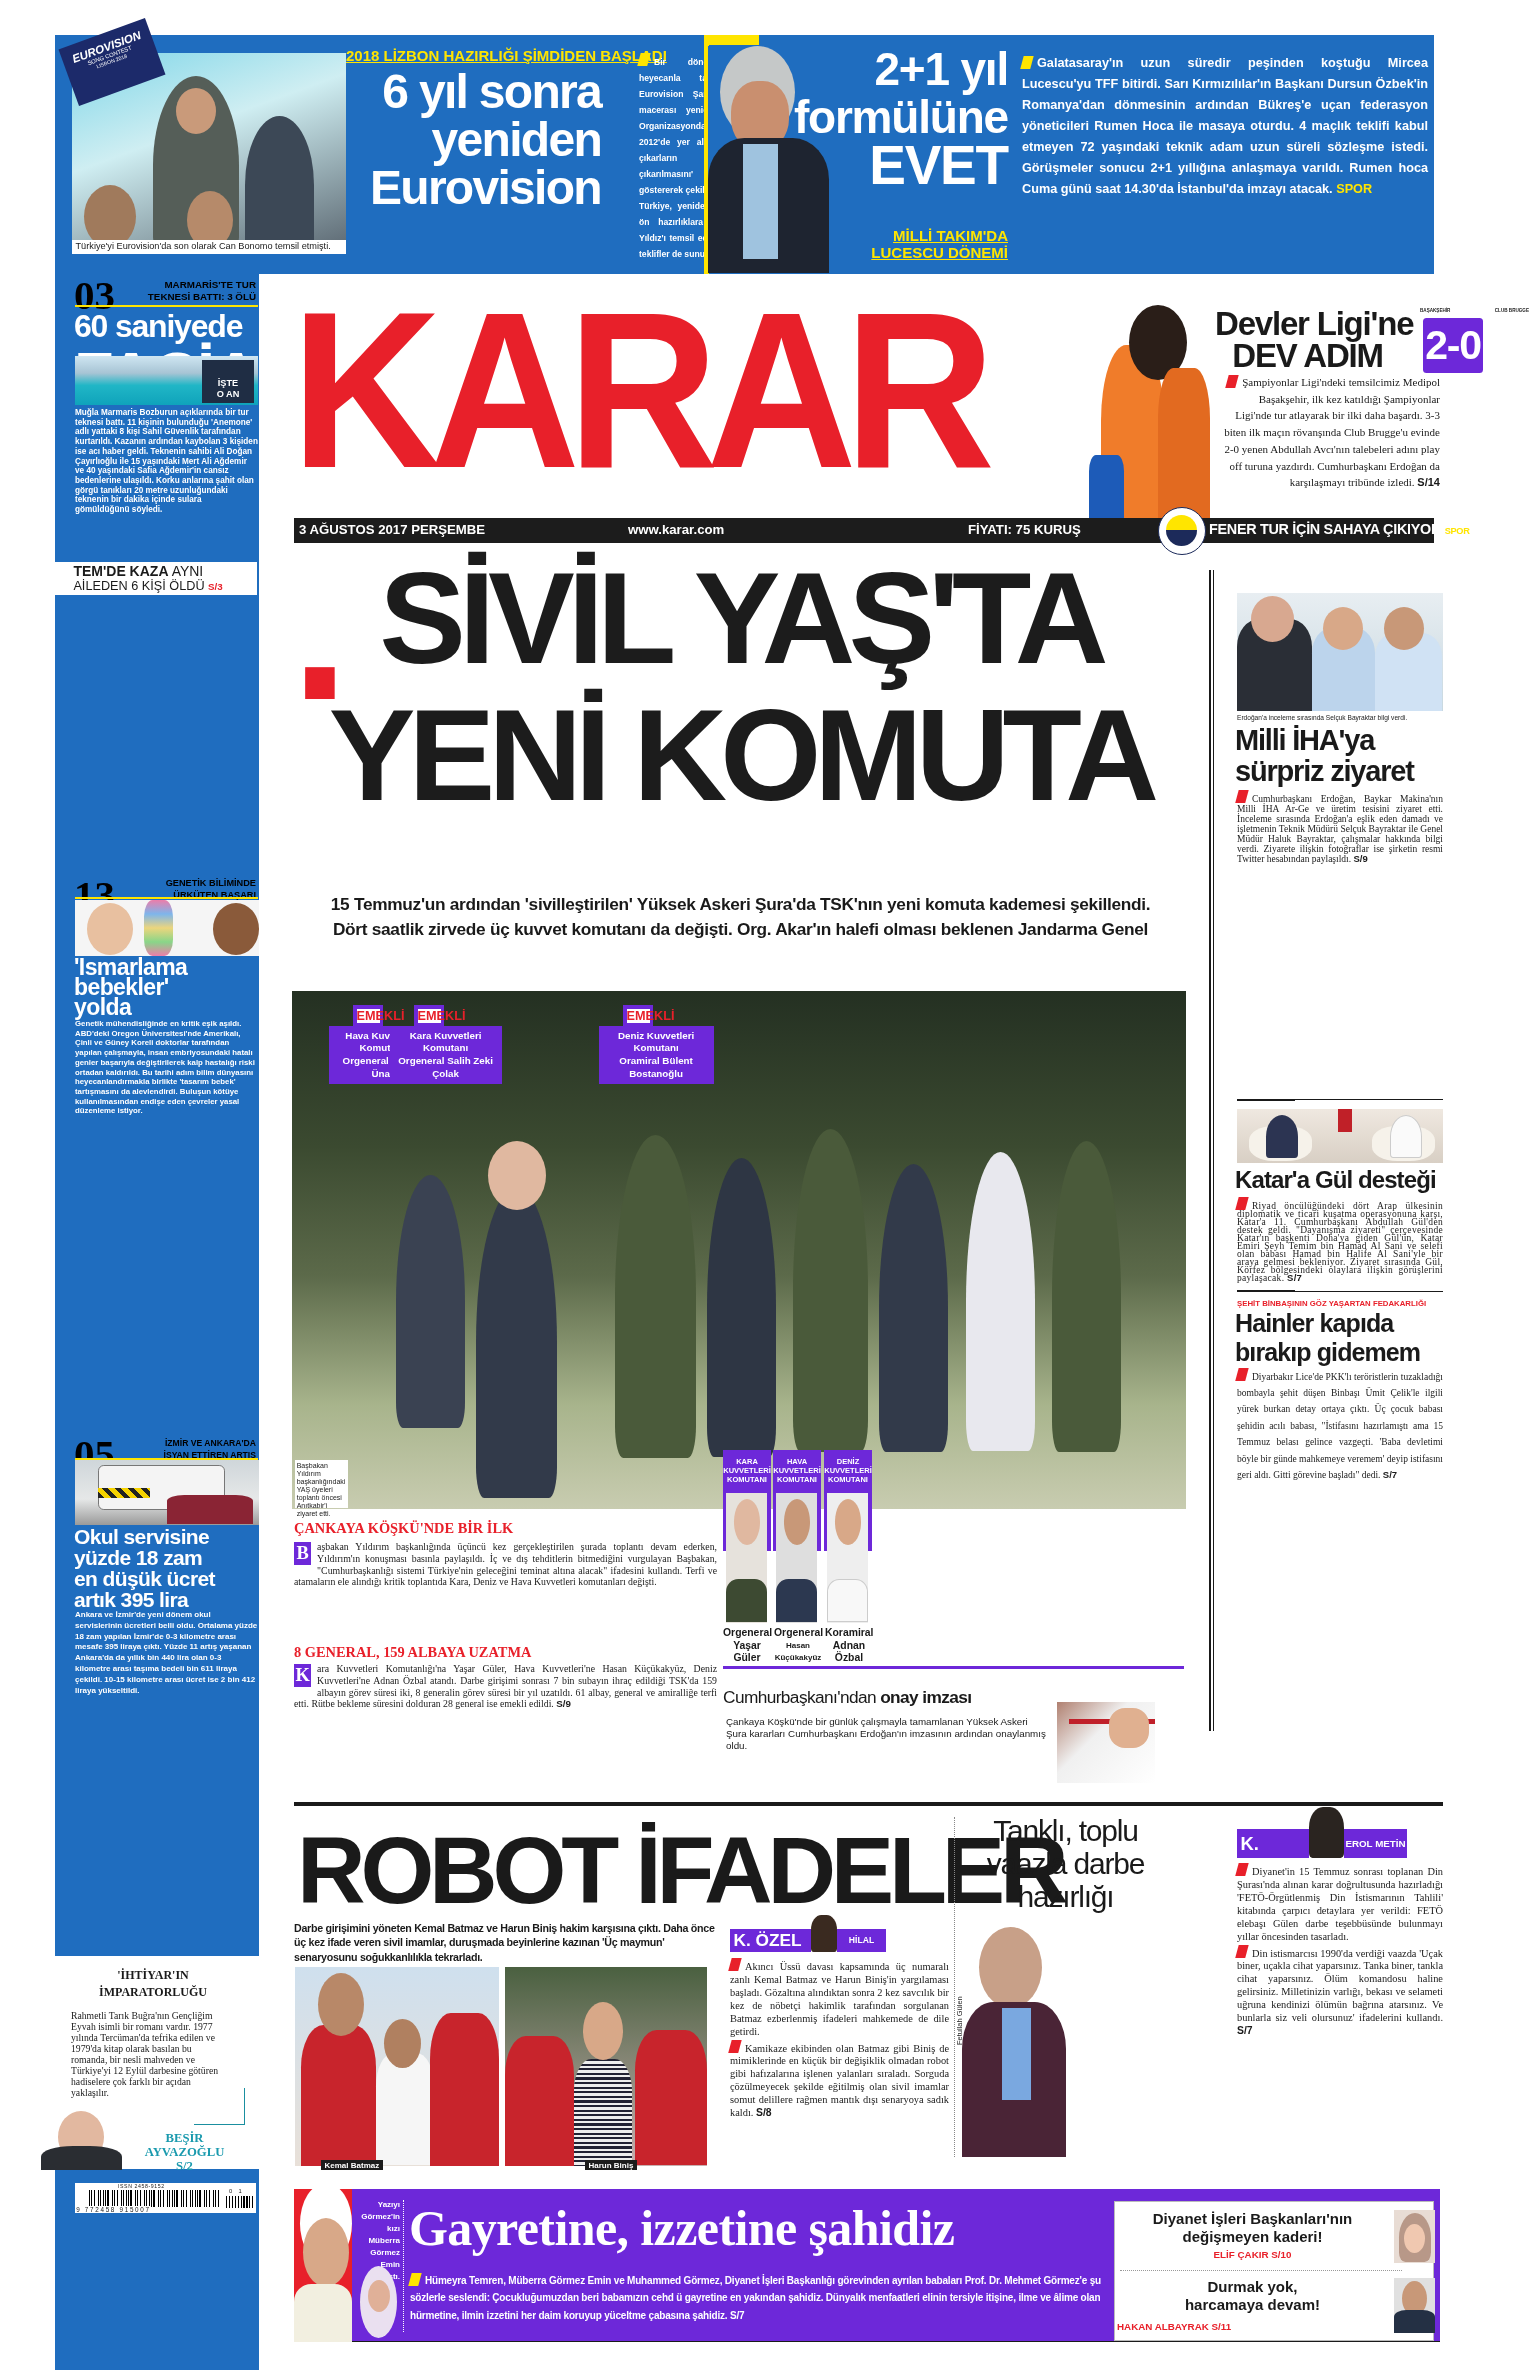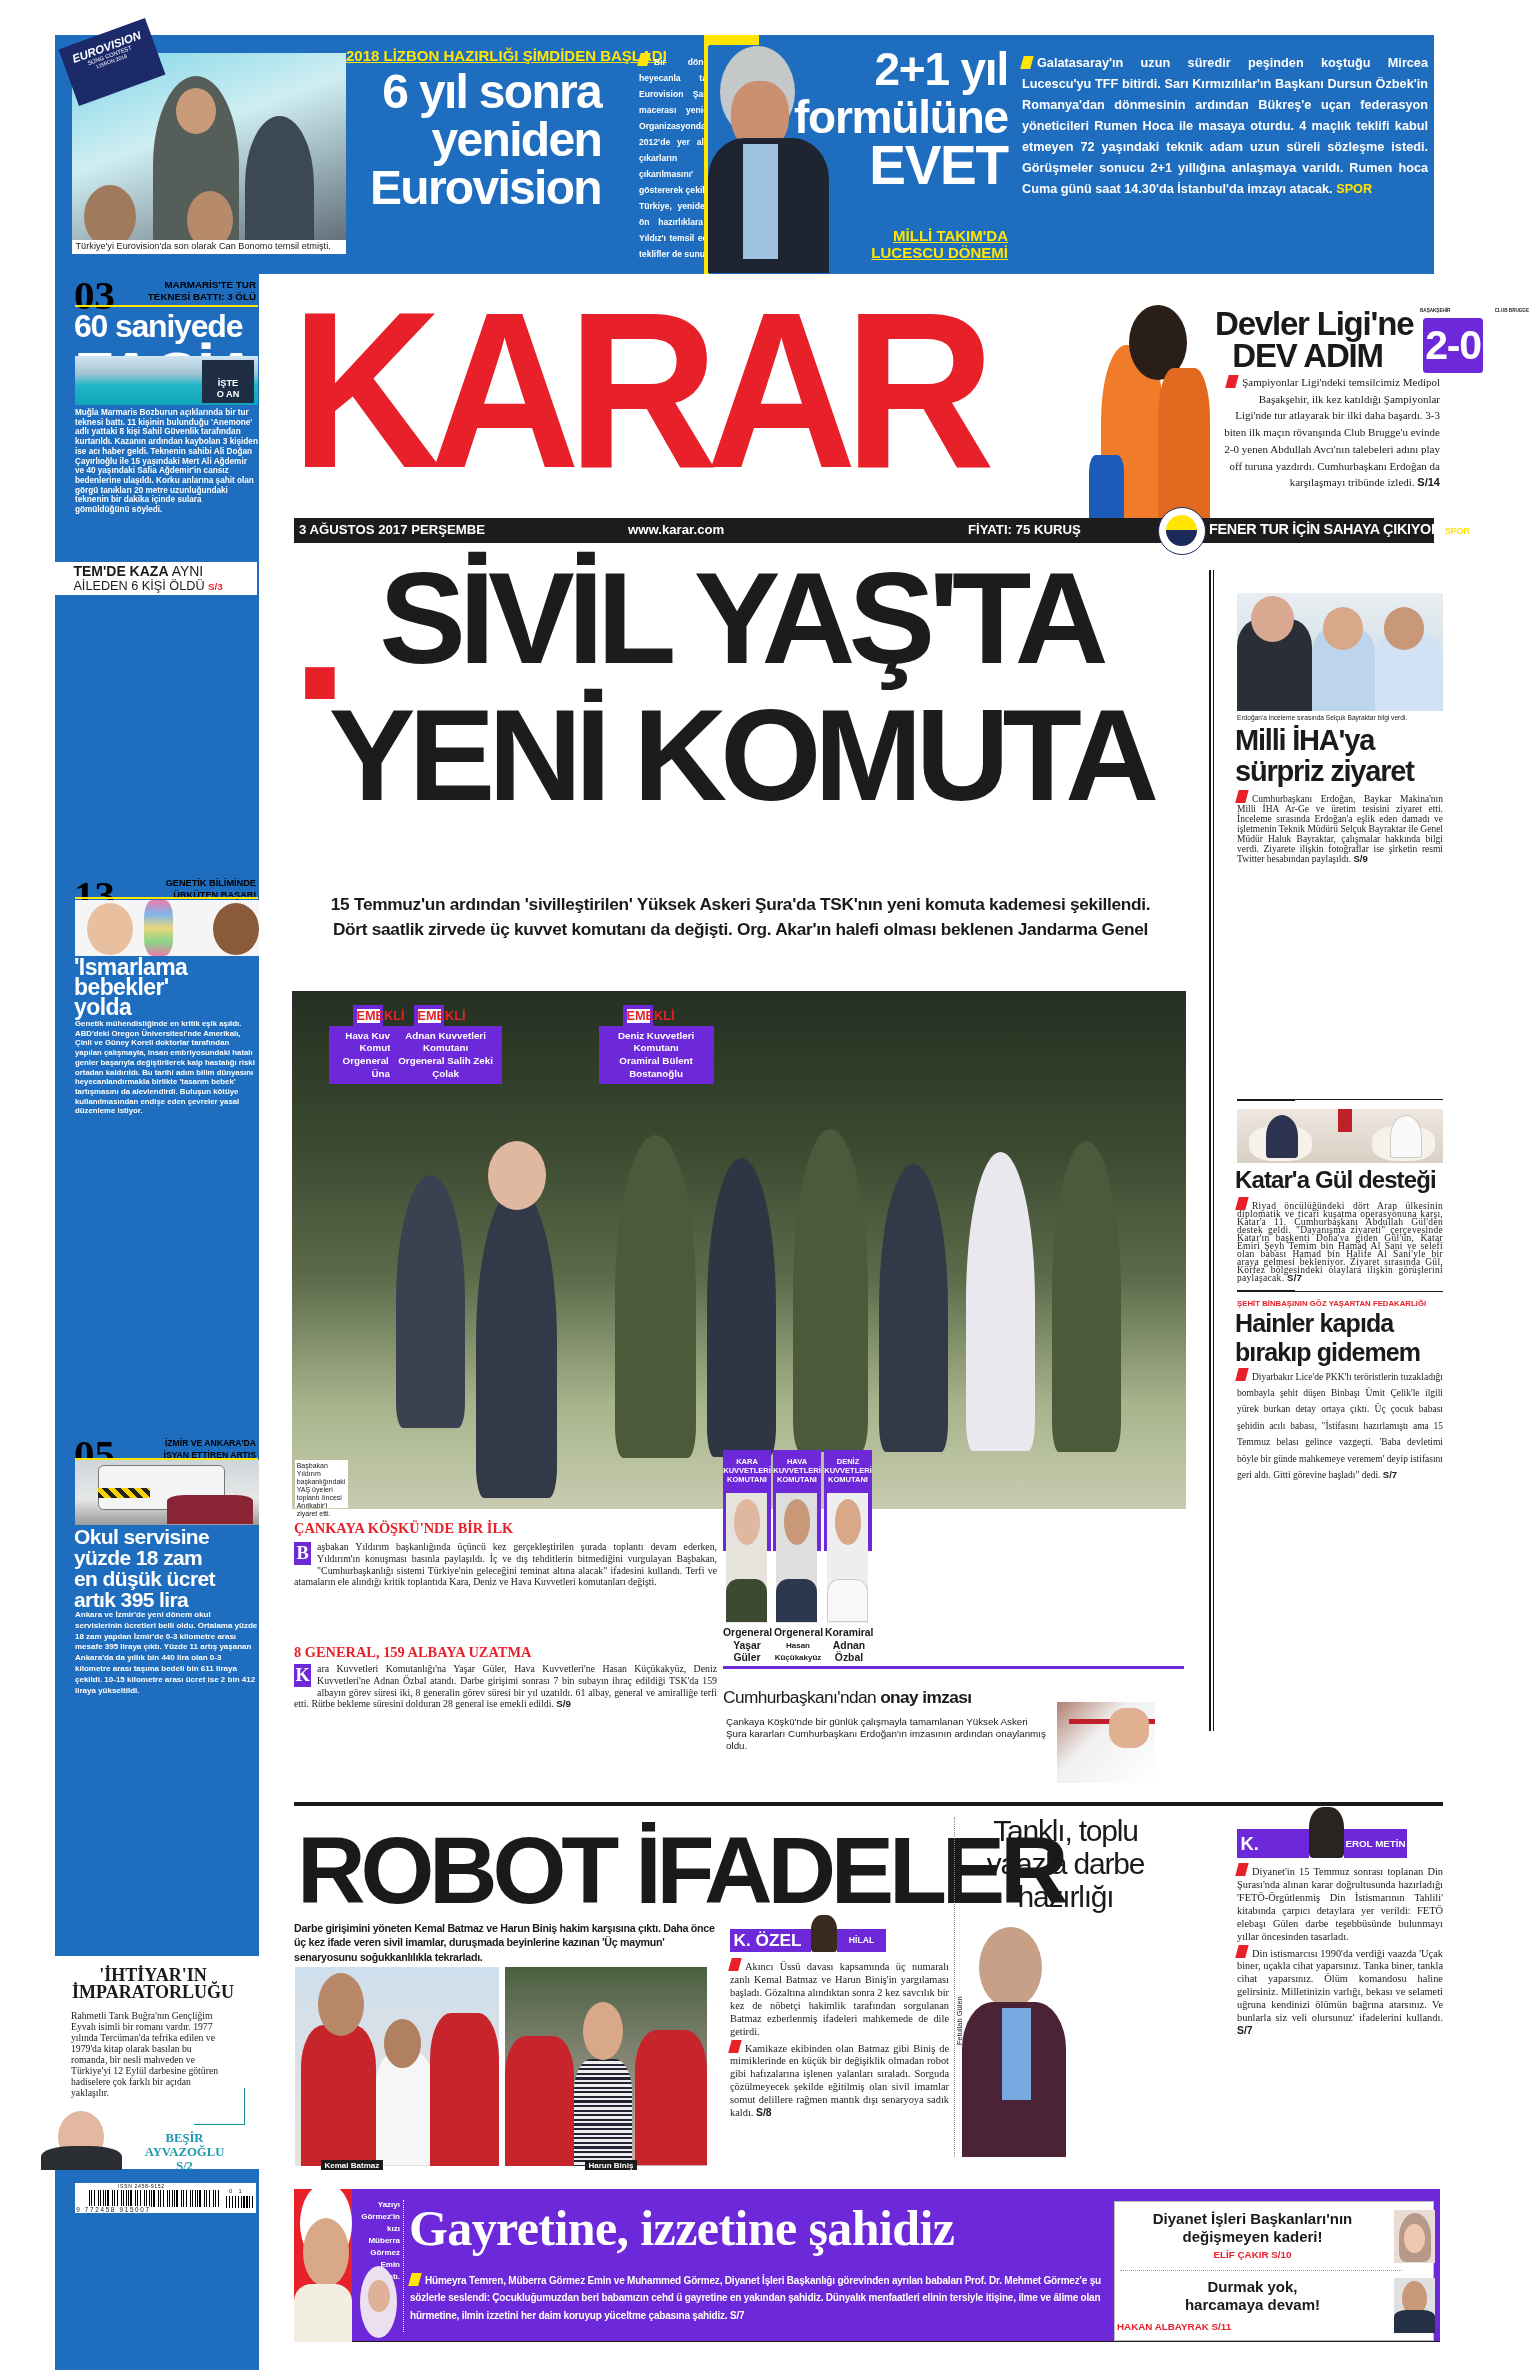--- a/index.html
+++ b/index.html
@@ -133,21 +133,21 @@
 </div>
 <div class="abs bold white-txt" style="left:74px;top:1526px;width:184px;font-size:21px;line-height:21px;letter-spacing:-0.6px;">
   <div>Okul servisine</div>
   <div>yüzde 18 zam</div>
   <div>en düşük ücret</div>
   <div>artık 395 lira</div>
 </div>
 <div class="abs white-txt bold" style="left:75px;top:1610px;width:183px;font-size:8px;line-height:10.8px;">Ankara ve İzmir'de yeni dönem okul servislerinin ücretleri belli oldu. Ortalama yüzde 18 zam yapılan İzmir'de 0-3 kilometre arası mesafe 395 liraya çıktı. Yüzde 11 artış yaşanan Ankara'da da yıllık bin 440 lira olan 0-3 kilometre arası taşıma bedeli bin 611 liraya çekildi. 10-15 kilometre arası ücret ise 2 bin 412 liraya yükseltildi.</div>
 
 <div class="abs" style="left:41px;top:1956px;width:218px;height:213px;background:#fff;"></div>
-<div class="abs serif bold" style="left:55px;top:1967px;width:196px;text-align:center;font-size:18px;line-height:16.7px;">
+<div class="abs serif bold" style="left:55px;top:1967px;width:196px;text-align:center;font-size:12px;line-height:16.7px;">
   <div>'İHTİYAR'IN</div>
   <div>İMPARATORLUĞU</div>
 </div>
 <div class="abs serif" style="left:71px;top:2010px;width:158px;font-size:9.7px;line-height:11px;">Rahmetli Tarık Buğra'nın Gençliğim Eyvah isimli bir romanı vardır. 1977 yılında Tercüman'da tefrika edilen ve 1979'da kitap olarak basılan bu romanda, bir nesli mahveden ve Türkiye'yi 12 Eylül darbesine götüren hadiselere çok farklı bir açıdan yaklaşılır.</div>
 <div class="abs" style="left:194px;top:2088px;width:51px;height:37px;border-right:1.2px solid #1a8fa0;border-bottom:1.2px solid #1a8fa0;"></div>
 <div class="abs photo" style="left:41px;top:2111px;width:81px;height:59px;background:#fff;">
   <div class="fig" style="left:17.3px;top:0;width:46px;height:52px;background:#e2b8a0;border-radius:50%;"></div>
   <div class="fig" style="left:0;top:35px;width:81px;height:26px;background:#2a2d32;border-radius:40% 40% 0 0;"></div>
 </div>
 <div class="abs serif bold" style="left:130px;top:2131px;width:109px;text-align:center;color:#1a9aae;font-size:12.7px;line-height:14px;">
@@ -227,21 +227,21 @@
   <div class="red bold cond white-txt" style="padding:3.5px 2.3px;text-align:center;font-size:9.8px;line-height:12.7px;width:107px;margin-left:8.6px;">
     <div>Hava Kuvvetleri Komutanı</div>
     <div>Orgeneral Abidin Ünal</div>
   </div>
 </div>
 <div class="abs" style="left:381px;top:1005px;width:127px;">
   <div class="red" style="width:30px;margin-left:33px;padding:3.5px;">
       <div class="bold cond" style="background:#fff;color:#e8202a;font-size:12.7px;text-align:center;">EMEKLİ</div>
     </div>
   <div class="red bold cond white-txt" style="padding:3.5px 2.3px;text-align:center;font-size:9.8px;line-height:12.7px;width:112px;margin-left:8.6px;">
-    <div>Adnan Kuvvetleri Komutanı</div>
+    <div>Kara Kuvvetleri Komutanı</div>
     <div>Orgeneral Salih Zeki Çolak</div>
   </div>
 </div>
 <div class="abs" style="left:590px;top:1005px;width:127px;">
   <div class="red" style="width:30px;margin-left:33px;padding:3.5px;">
       <div class="bold cond" style="background:#fff;color:#e8202a;font-size:12.7px;text-align:center;">EMEKLİ</div>
     </div>
   <div class="red bold cond white-txt" style="padding:3.5px 2.3px;text-align:center;font-size:9.8px;line-height:12.7px;width:115px;margin-left:8.6px;">
     <div>Deniz Kuvvetleri Komutanı</div>
     <div>Oramiral Bülent Bostanoğlu</div>

